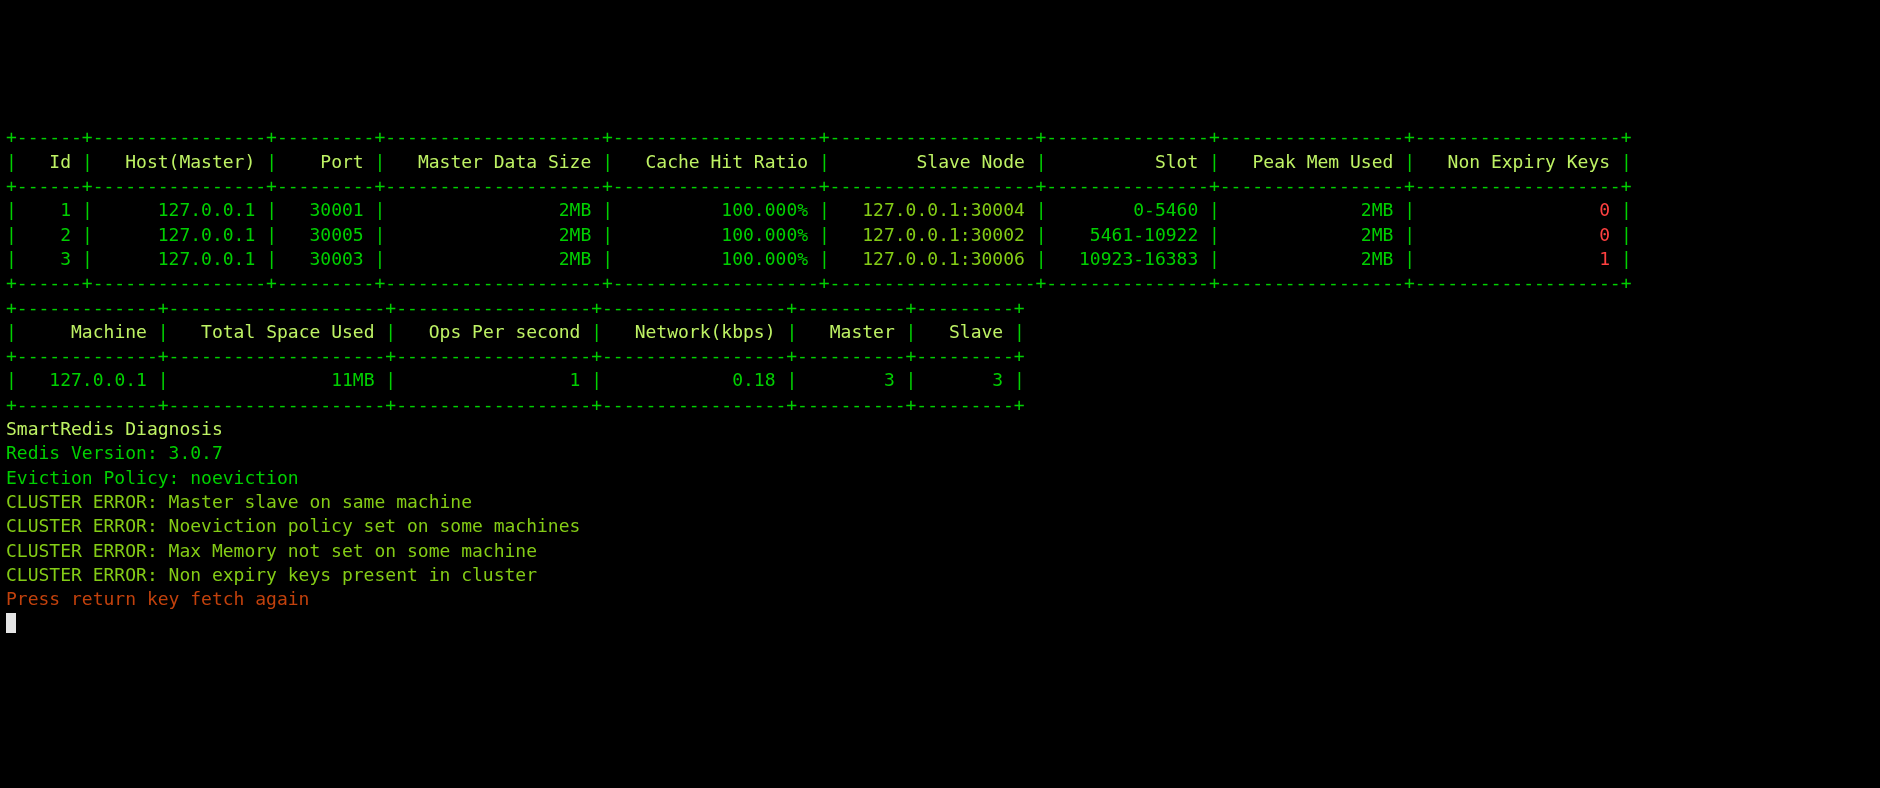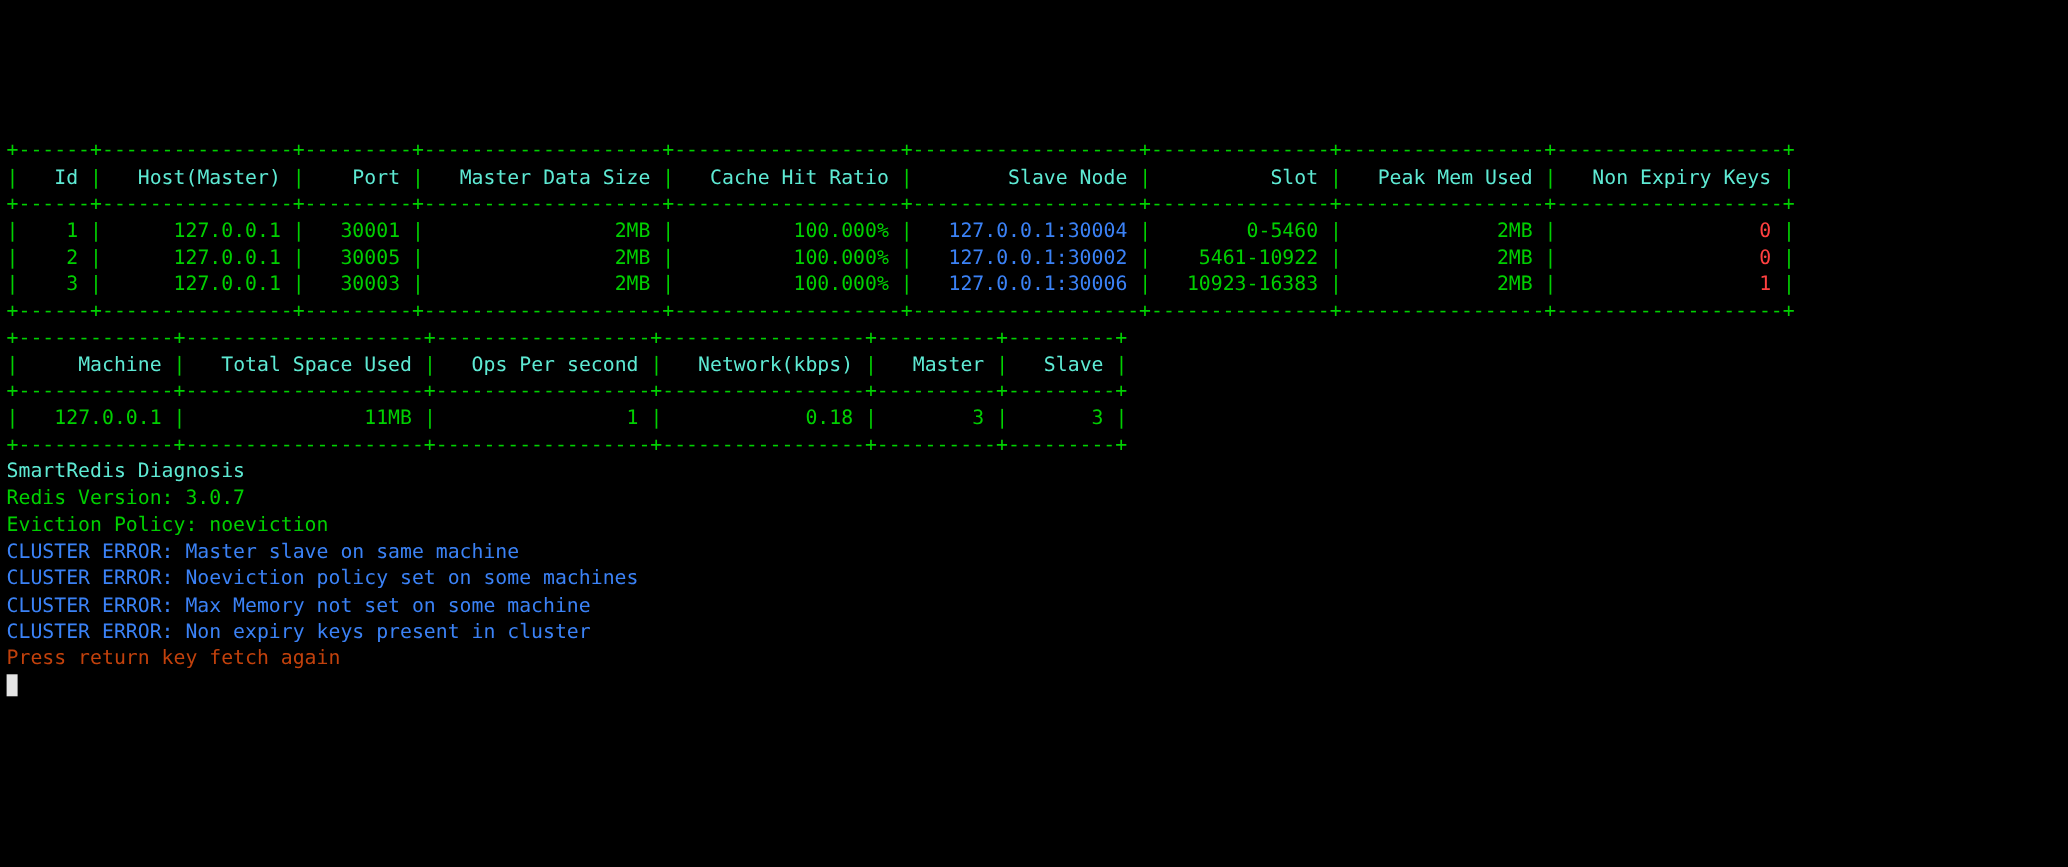--- a/index.html
+++ b/index.html
@@ -10,23 +10,23 @@
     font-family: "Menlo", "Consolas", "DejaVu Sans Mono", "Liberation Mono", monospace;
     font-size: 18px;
     line-height: 1.35;
     white-space: pre;
     width: 1880px;
     height: 788px;
     overflow: hidden;
   }
   .screen { padding: 4px 6px; }
   .line { display: block; }
-  .blue   { color: #5eead4; text-align: center; }    
+  .blue   { color: #bef264; text-align: center; }    
   .green  { color: #00d000; }    
-  .salmon { color: #3b82f6; }    
+  .salmon { color: #84cc16; }    
   .white  { color: #c2410c; }
   .ne-red { color: #ff4040; }    
   .cursor {
     display: inline-block;
     width: 10px;
     height: 20px;
     background: #e5e5e5;
     vertical-align: text-bottom;
   }
 </style>

